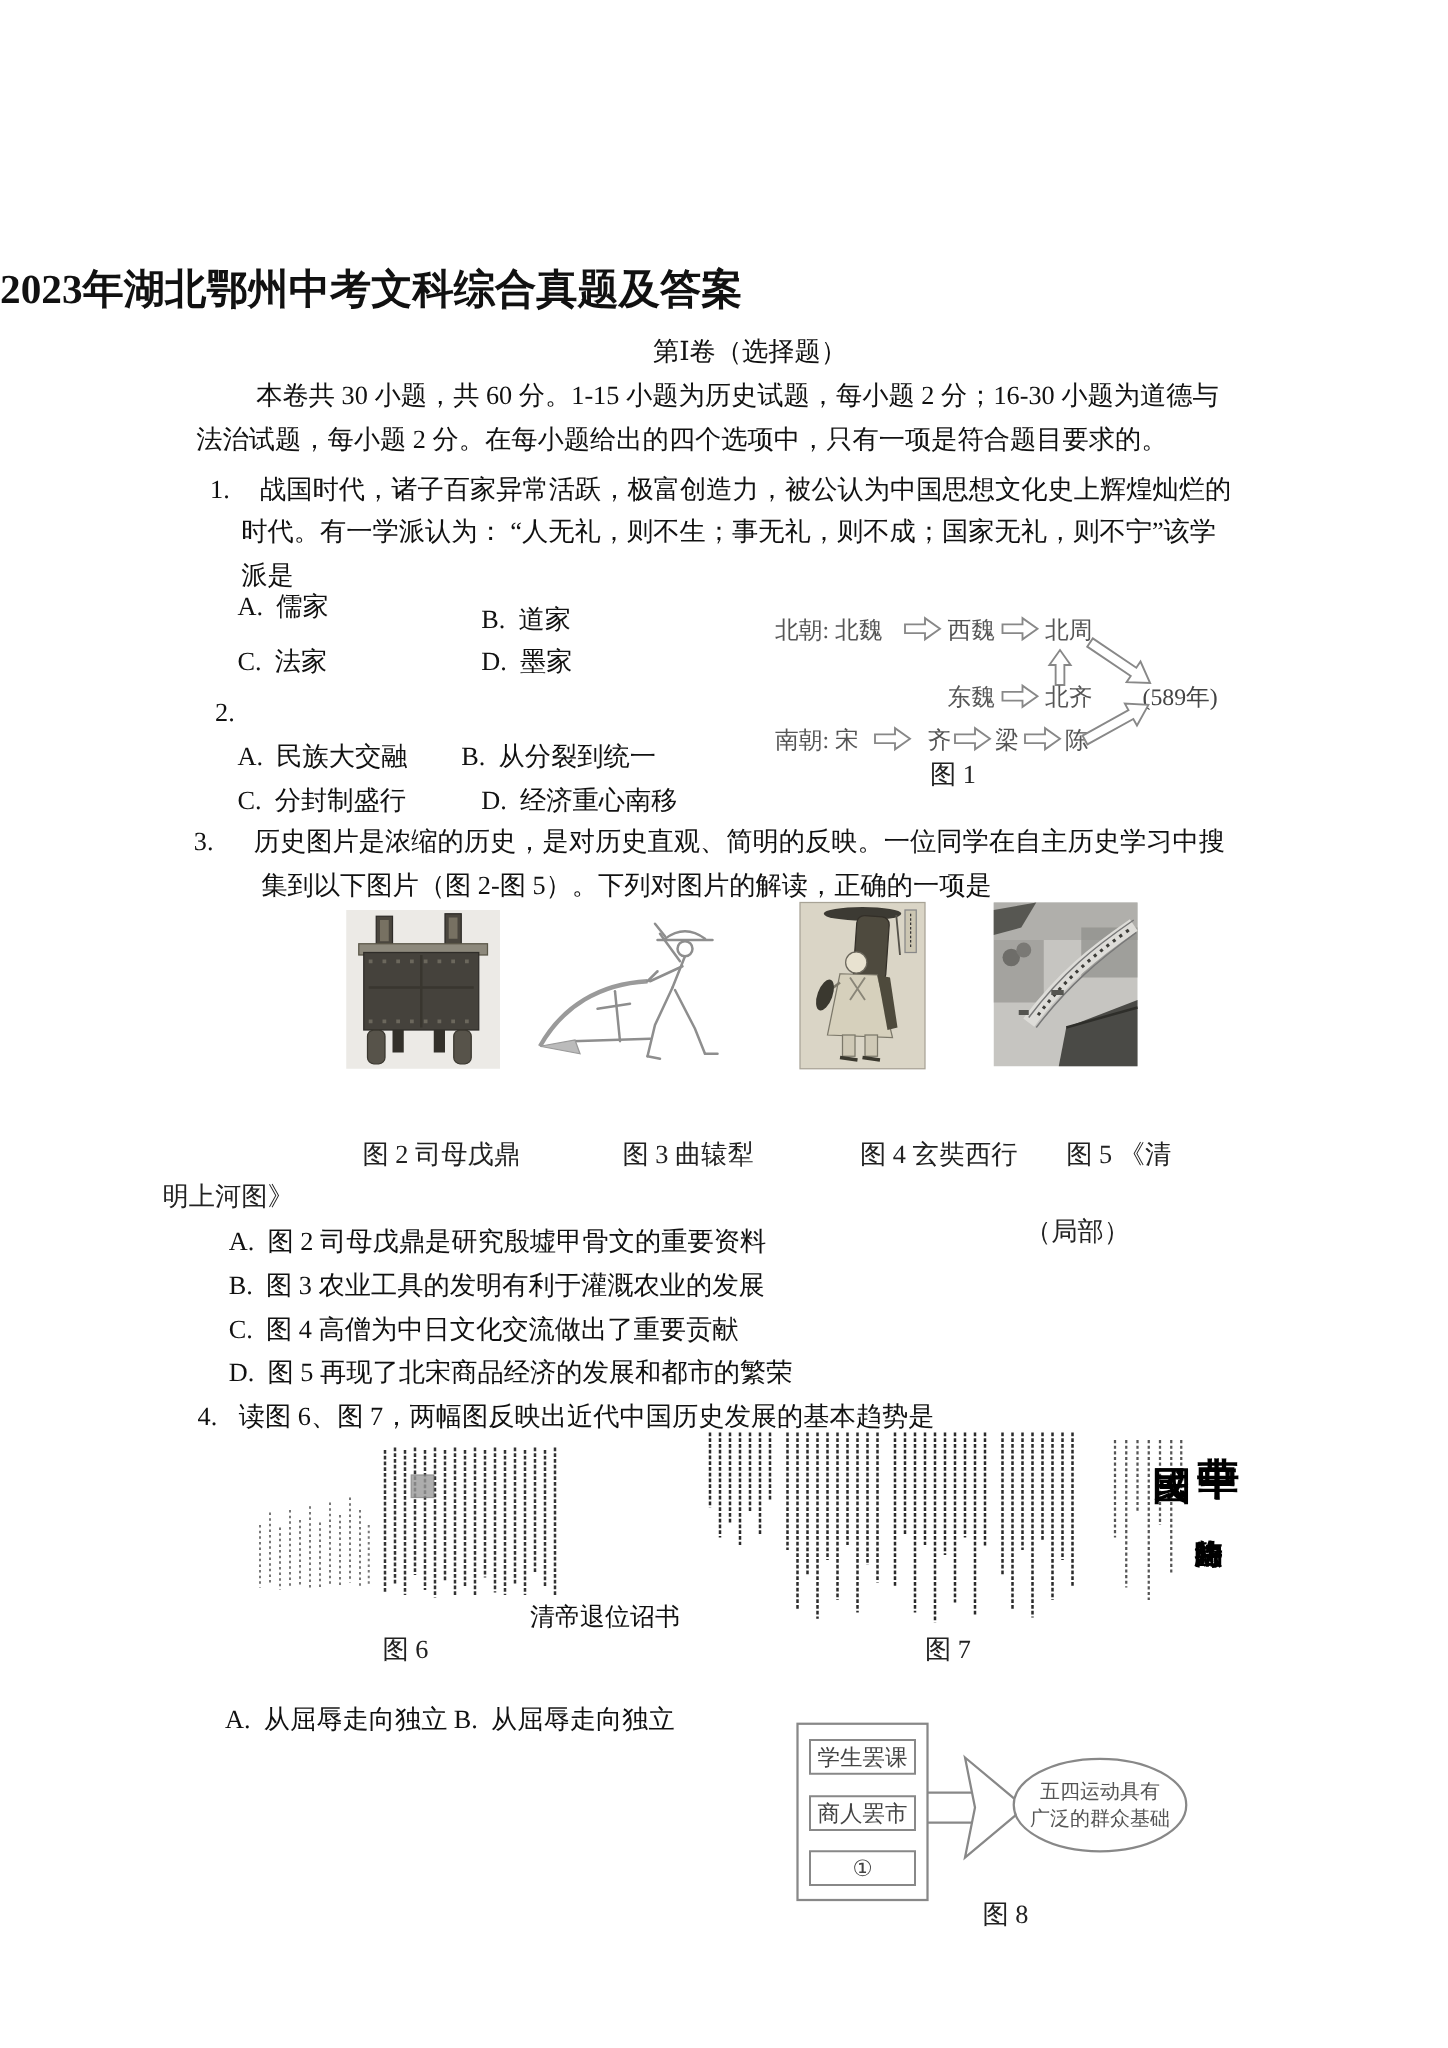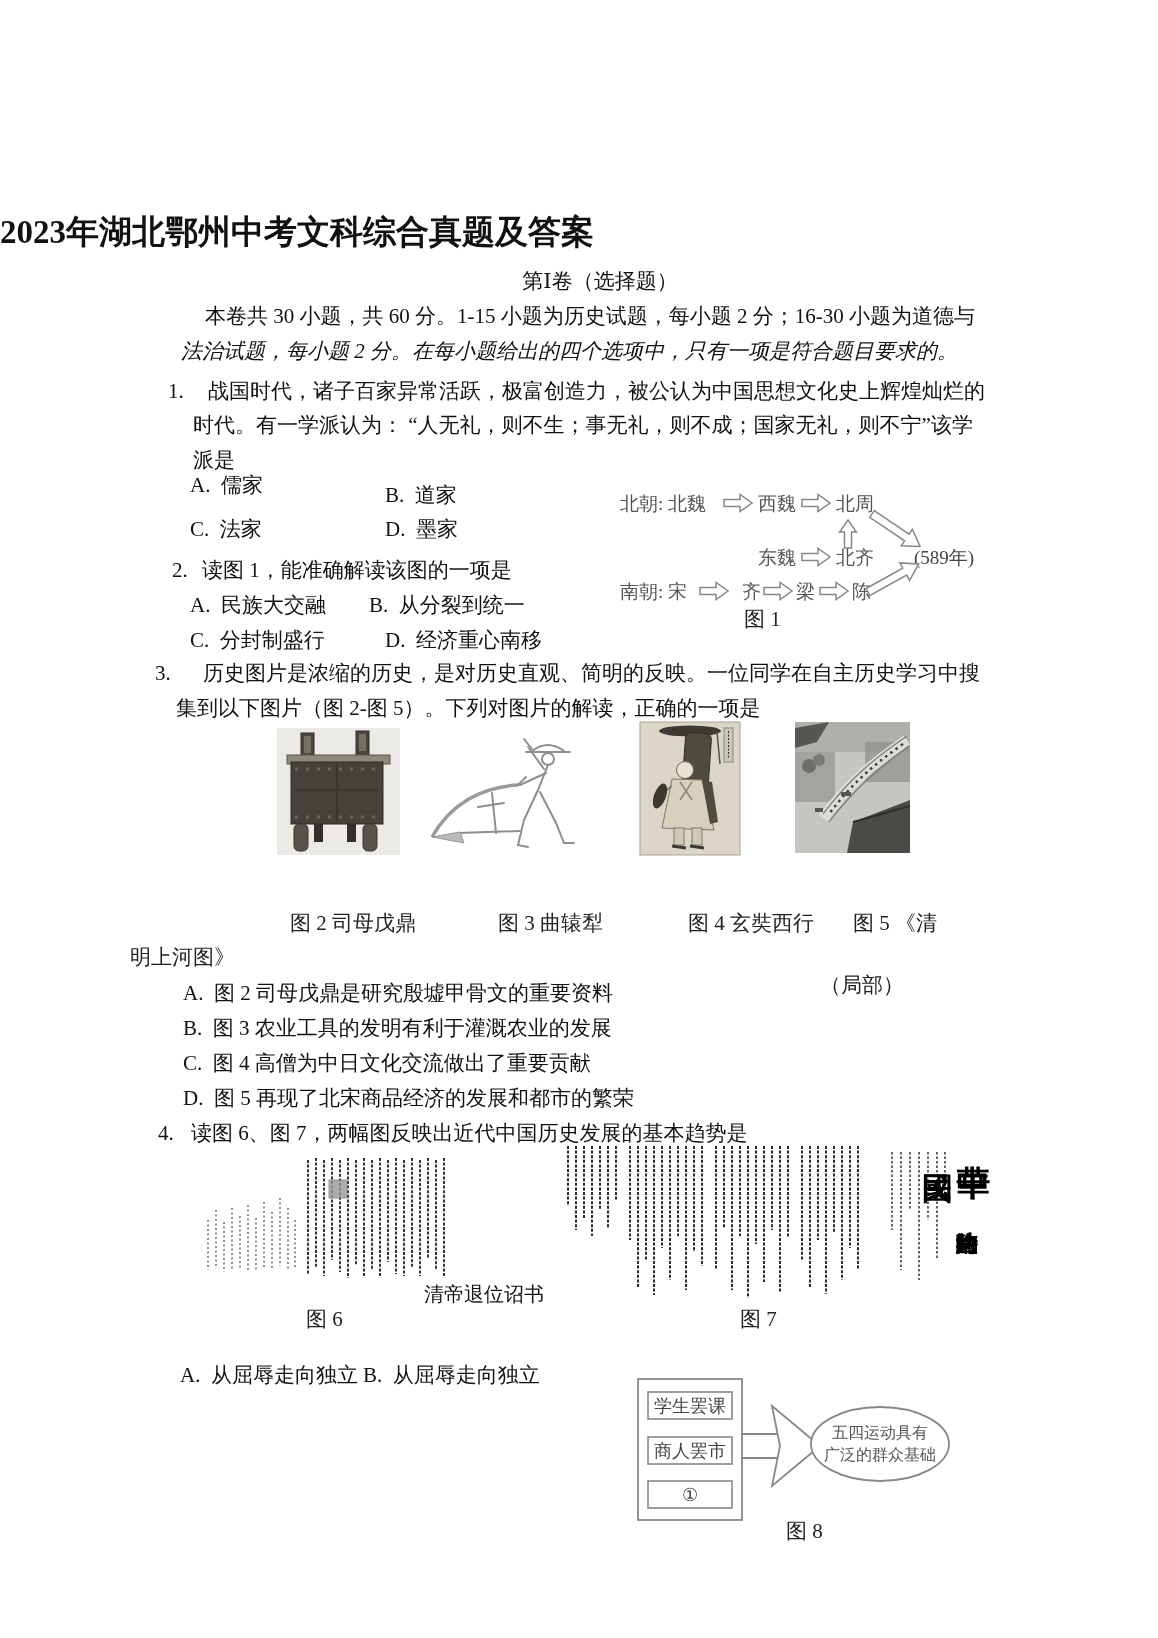--- a/index.html
+++ b/index.html
@@ -17,21 +17,21 @@
   .sketch{stroke:#8e8e8e;fill:none;stroke-width:2;stroke-linecap:round;}
 </style>
 </head>
 <body>
 
 <div class="page">
 
   <div class="t title" style="top:212px;left:0;">2023年湖北鄂州中考文科综合真题及答案</div>
   <div class="t center" style="top:268px;left:0;padding-left:21px;">第Ⅰ卷（选择题）</div>
   <div class="t" style="top:303px;left:205px;">本卷共 30 小题，共 60 分。1-15 小题为历史试题，每小题 2 分；16-30 小题为道德与</div>
-  <div class="t" style="top:338px;left:181px;font-style:italic;">法治试题，每小题 2 分。在每小题给出的四个选项中，只有一项是符合题目要求的。</div>
+  <div class="t" style="top:338px;left:157px;">法治试题，每小题 2 分。在每小题给出的四个选项中，只有一项是符合题目要求的。</div>
 
   <div class="t" style="top:378px;left:168px;">1.</div>
   <div class="t" style="top:378px;left:208px;">战国时代，诸子百家异常活跃，极富创造力，被公认为中国思想文化史上辉煌灿烂的</div>
   <div class="t" style="top:412px;left:193px;">时代。有一学派认为： “人无礼，则不生；事无礼，则不成；国家无礼，则不宁”该学</div>
   <div class="t" style="top:447px;left:193px;">派是</div>
   <div class="t" style="top:472px;left:190px;font-family:Liberation Serif, serif;">A.  儒家</div>
   <div class="t" style="top:482px;left:385px;">B.  道家</div>
   <div class="t" style="top:516px;left:190px;">C.  法家</div>
   <div class="t" style="top:516px;left:385px;">D.  墨家</div>
 
@@ -56,29 +56,28 @@
     <use href="#arrS" class="ar" transform="translate(168,113)"></use>
     <text x="200" y="120" font-size="19" fill="#555">梁</text>
     <use href="#arrS" class="ar" transform="translate(224,113)"></use>
     <text x="256" y="120" font-size="19" fill="#555">陈</text>
     <use href="#arrL" class="ar" transform="translate(276,36) rotate(34)"></use>
     <use href="#arrL" class="ar" transform="translate(272,114) rotate(-29)"></use>
   </svg>
   <div class="t figcap" style="top:606px;left:744px;">图 1</div>
 
   <div class="t" style="top:557px;left:172px;">2.</div>
-  <div class="t" style="top:557px;left:202px;">读图 1，能准确解读该图的一项是</div>
   <div class="t" style="top:592px;left:190px;">A.  民族大交融</div>
   <div class="t" style="top:592px;left:369px;">B.  从分裂到统一</div>
   <div class="t" style="top:627px;left:190px;">C.  分封制盛行</div>
   <div class="t" style="top:627px;left:385px;">D.  经济重心南移</div>
 
   <div class="t" style="top:660px;left:155px;">3.</div>
   <div class="t" style="top:660px;left:203px;">历史图片是浓缩的历史，是对历史直观、简明的反映。一位同学在自主历史学习中搜</div>
-  <div class="t" style="top:695px;left:176px;">集到以下图片（图 2-图 5）。下列对图片的解读，正确的一项是</div>
+  <div class="t" style="top:695px;left:209px;">集到以下图片（图 2-图 5）。下列对图片的解读，正确的一项是</div>
 
   <svg style="left:277px;top:728px;" width="123" height="127" viewBox="0 0 123 127">
     <rect x="0" y="0" width="123" height="127" fill="#eceae6"></rect>
     <rect x="24" y="5" width="13" height="26" fill="#4a463e" stroke="#2e2c28"></rect>
     <rect x="27" y="8" width="7" height="17" fill="#777162"></rect>
     <rect x="79" y="3" width="13" height="28" fill="#4a463e" stroke="#2e2c28"></rect>
     <rect x="82" y="6" width="7" height="17" fill="#777162"></rect>
     <rect x="10" y="27" width="103" height="9" fill="#8d897c" stroke="#5a5748"></rect>
     <rect x="14" y="34" width="92" height="62" fill="#45423c" stroke="#2e2c28"></rect>
     <line x1="18" y1="41" x2="102" y2="41" stroke="#6b675c" stroke-width="3" stroke-dasharray="3 8"></line>

